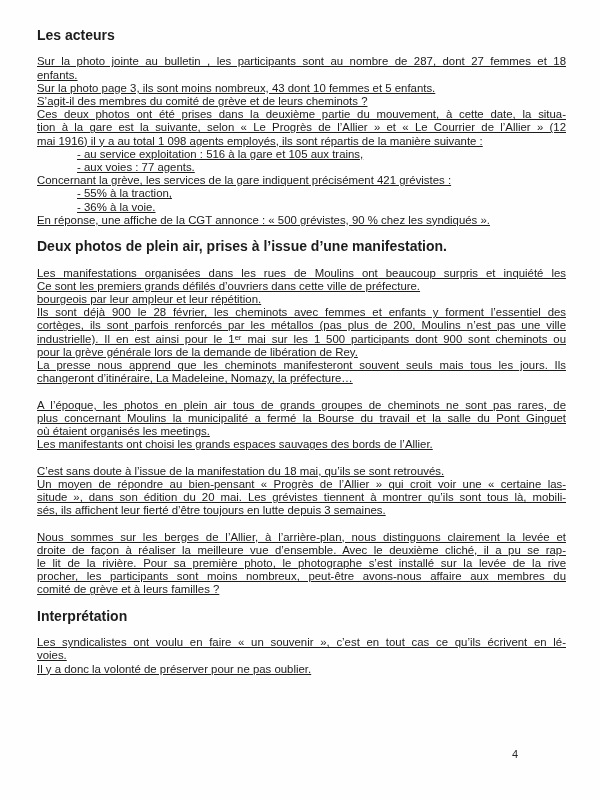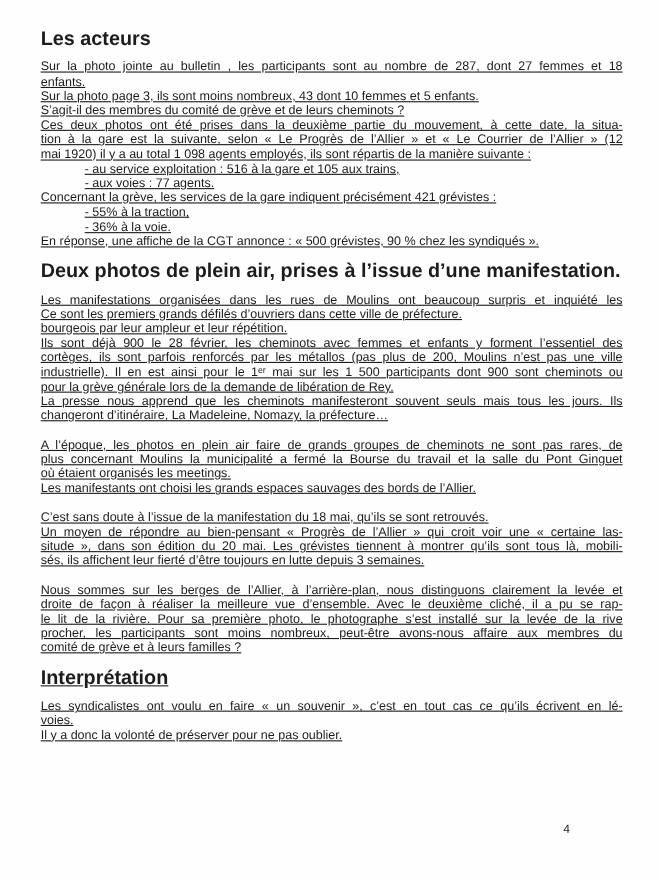--- a/index.html
+++ b/index.html
@@ -14,25 +14,25 @@
     font-size: 11.4px;
     line-height: 13.2px;
     padding: 29px 34px 0 37px;
     overflow: hidden;
   }
   .ln { min-height: 13.2px; text-decoration: underline; }
   .j { text-align: justify; text-align-last: justify; }
   .ind { padding-left: 40px; }
   .h {
     font-weight: bold;
-    font-size: 18px;
+    font-size: 14px;
     line-height: 13.2px;
     margin: 0;
   }
-  .h.u { text-decoration: underline; }
+  .h.u { }
   .gap { height: 13.2px; }
   .pagenum {
     position: absolute;
     left: 512px;
     top: 748px;
     font-size: 11px;
     color: #2a2a2a;
   }
 </style>
 </head>
@@ -42,21 +42,21 @@
 
   <div class="h">Les acteurs</div>
   <div class="gap"></div>
 
   <div class="ln j">Sur la photo jointe au bulletin , les participants sont au nombre de 287, dont 27 femmes et 18</div>
   <div class="ln">enfants.</div>
   <div class="ln">Sur la photo page 3, ils sont moins nombreux, 43 dont 10 femmes et 5 enfants.</div>
   <div class="ln">S’agit-il des membres du comité de grève et de leurs cheminots ?</div>
   <div class="ln j">Ces deux photos ont été prises dans la deuxième partie du mouvement, à cette date, la situa-</div>
   <div class="ln j">tion à la gare est la suivante, selon « Le Progrès de l’Allier » et « Le Courrier de l’Allier » (12</div>
-  <div class="ln">mai 1920) il y a au total 1 098 agents employés, ils sont répartis de la manière suivante :</div>
+  <div class="ln">mai 1916) il y a au total 1 098 agents employés, ils sont répartis de la manière suivante :</div>
   <div class="ln ind">- au service exploitation : 516 à la gare et 105 aux trains,</div>
   <div class="ln ind">- aux voies : 77 agents.</div>
   <div class="ln">Concernant la grève, les services de la gare indiquent précisément 421 grévistes :</div>
   <div class="ln ind">- 55% à la traction,</div>
   <div class="ln ind">- 36% à la voie.</div>
   <div class="ln">En réponse, une affiche de la CGT annonce : « 500 grévistes, 90 % chez les syndiqués ».</div>
 
   <div class="gap"></div>
   <div class="h">Deux photos de plein air, prises à l’issue d’une manifestation.</div>
   <div class="gap"></div>
@@ -66,21 +66,21 @@
   <div class="ln">bourgeois par leur ampleur et leur répétition.</div>
   <div class="ln j">Ils sont déjà 900 le 28 février, les cheminots avec femmes et enfants y forment l’essentiel des</div>
   <div class="ln j">cortèges, ils sont parfois renforcés par les métallos (pas plus de 200, Moulins n’est pas une ville</div>
   <div class="ln j">industrielle). Il en est ainsi pour le 1ᵉʳ mai sur les 1 500 participants dont 900 sont cheminots ou</div>
   <div class="ln">pour la grève générale lors de la demande de libération de Rey.</div>
   <div class="ln j">La presse nous apprend que les cheminots manifesteront souvent seuls mais tous les jours. Ils</div>
   <div class="ln">changeront d’itinéraire, La Madeleine, Nomazy, la préfecture…</div>
 
   <div class="gap"></div>
 
-  <div class="ln j">A l’époque, les photos en plein air faire de grands groupes de cheminots ne sont pas rares, de</div>
+  <div class="ln j">A l’époque, les photos en plein air tous de grands groupes de cheminots ne sont pas rares, de</div>
   <div class="ln j">plus concernant Moulins la municipalité a fermé la Bourse du travail et la salle du Pont Ginguet</div>
   <div class="ln">où étaient organisés les meetings.</div>
   <div class="ln">Les manifestants ont choisi les grands espaces sauvages des bords de l’Allier.</div>
 
   <div class="gap"></div>
 
   <div class="ln">C’est sans doute à l’issue de la manifestation du 18 mai, qu’ils se sont retrouvés.</div>
   <div class="ln j">Un moyen de répondre au bien-pensant  « Progrès de l’Allier » qui croit voir une « certaine las-</div>
   <div class="ln j">situde », dans son édition du 20 mai. Les grévistes tiennent à montrer qu’ils sont tous là, mobili-</div>
   <div class="ln">sés, ils affichent leur fierté d’être toujours en lutte depuis 3 semaines.</div>

